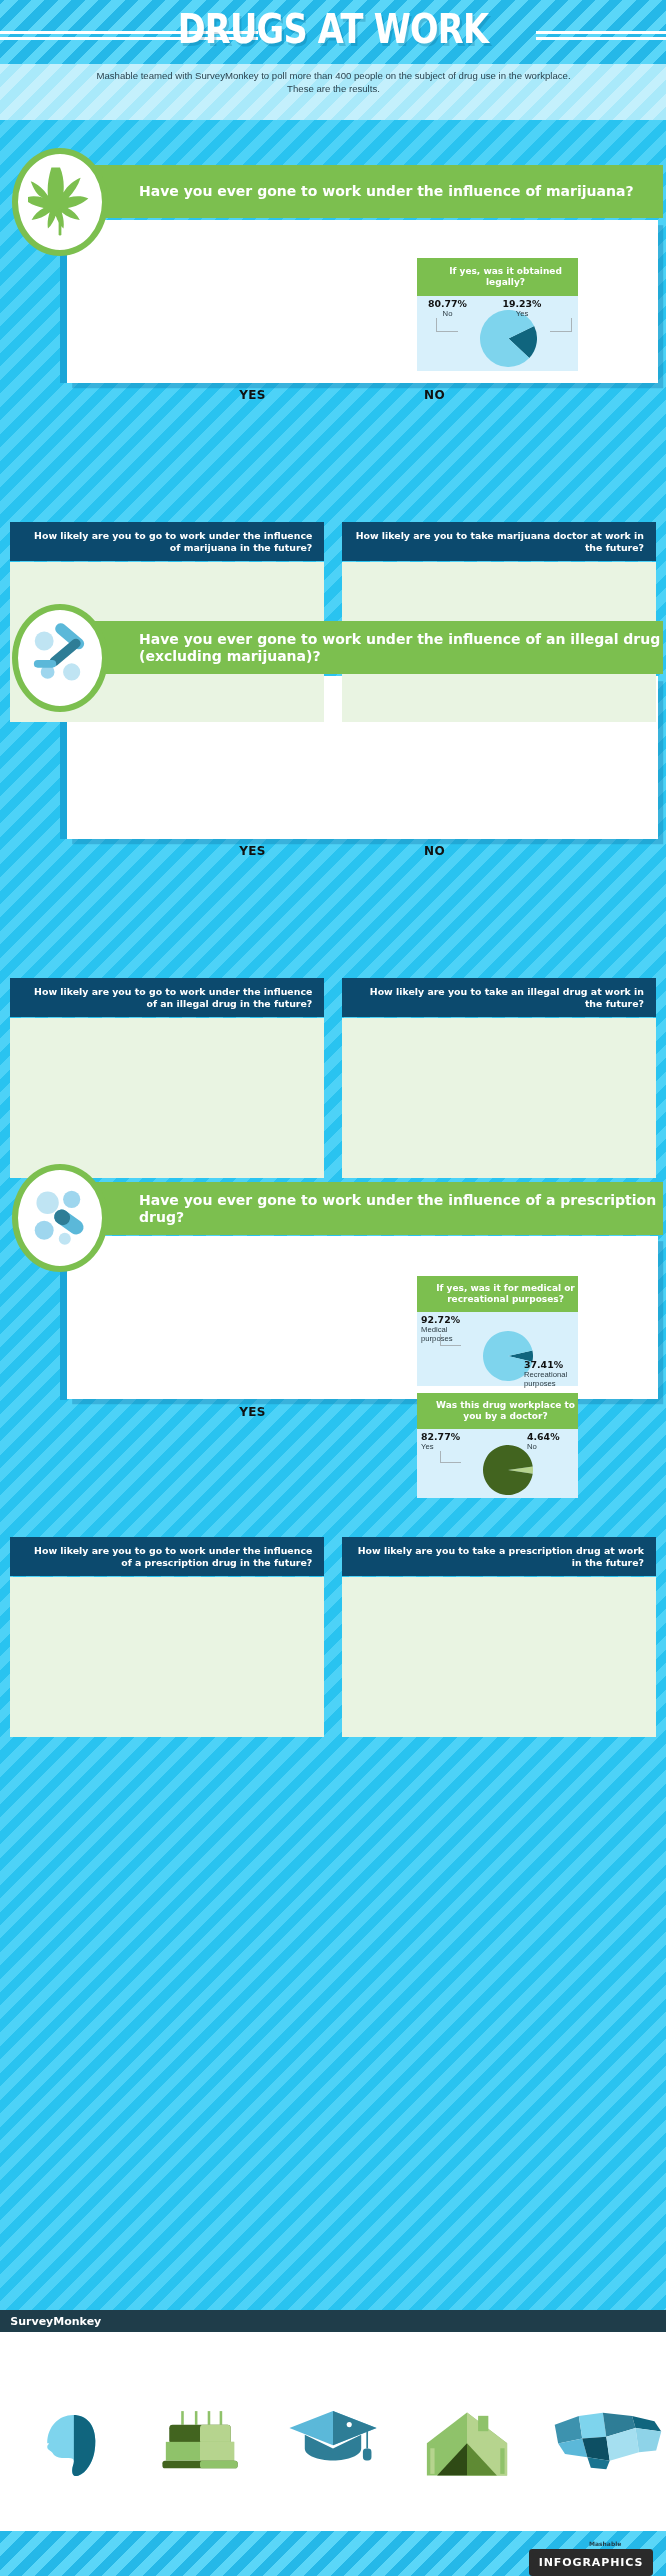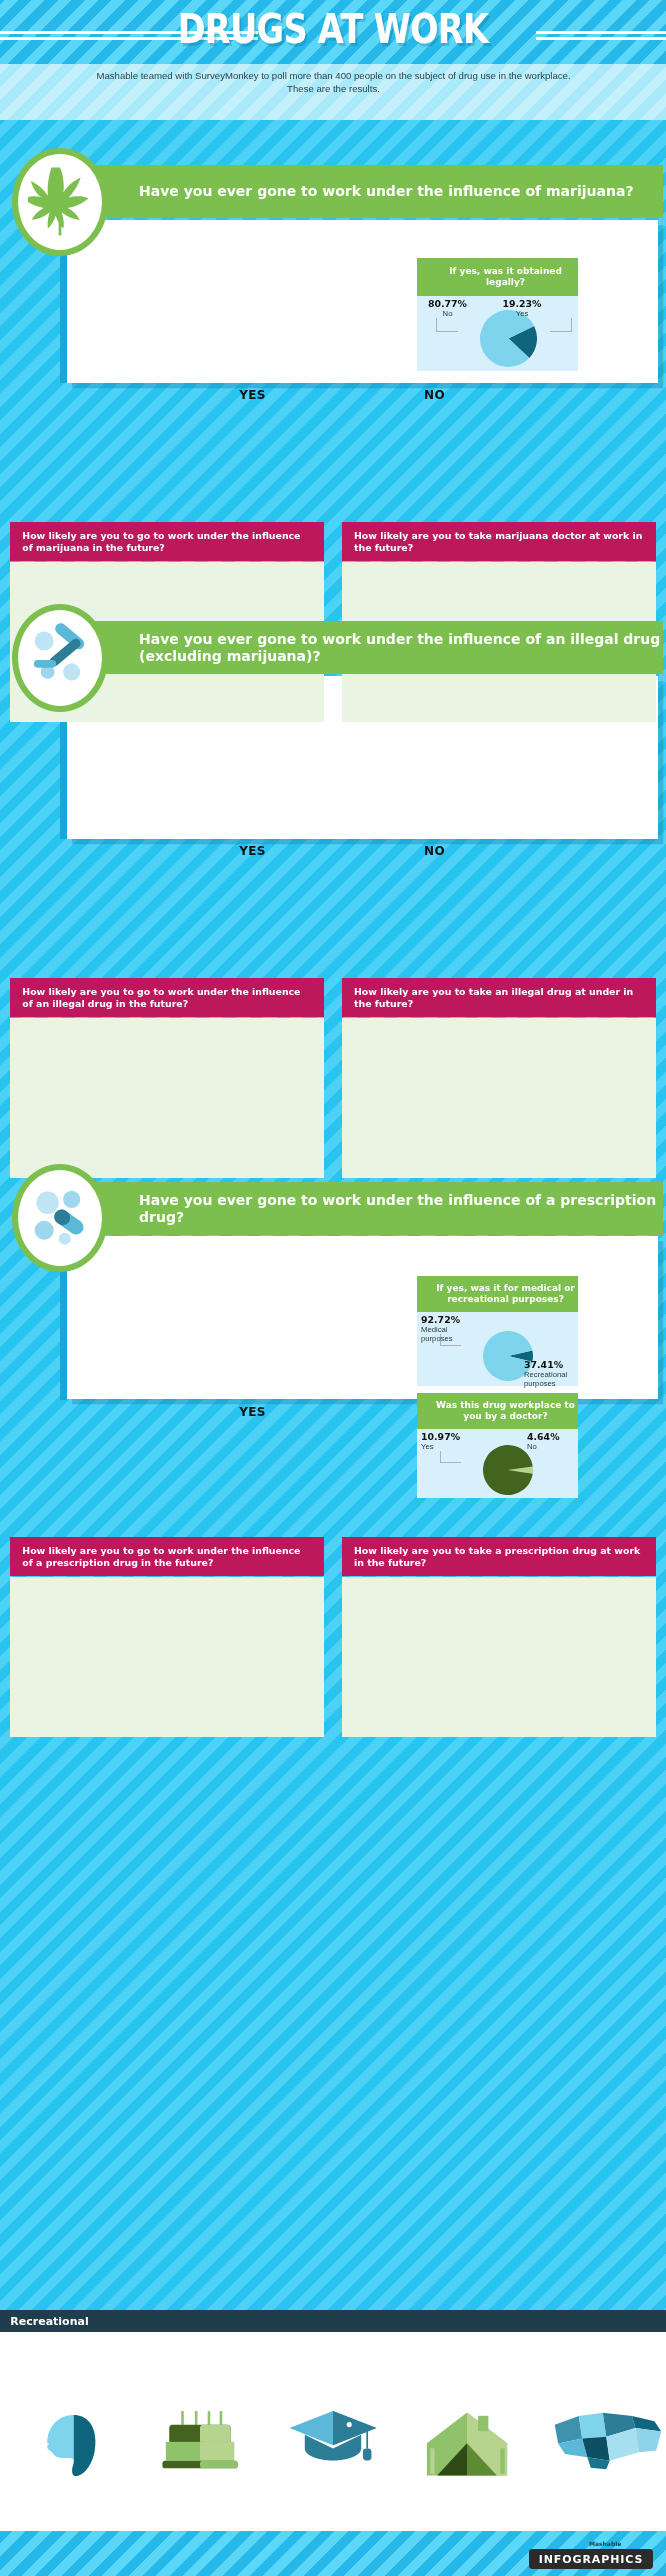--- a/index.html
+++ b/index.html
@@ -58,22 +58,22 @@
   .pbtail{position:absolute;width:0;height:0;z-index:5;
     border-left:9.4px solid #5a9639;border-bottom:7.7px solid transparent;}
   .pie{position:absolute;border-radius:50%;z-index:6;}
   .plabel{position:absolute;z-index:7;font-size:7.7px;color:#2b3a42;
     line-height:9px;text-align:center;}
   .plabel b{font-family:"DejaVu Sans",sans-serif;font-size:9.4px;color:#111;}
   .leader{position:absolute;border:0.9px solid #a9b3b8;z-index:6;}
 
   
   .card{position:absolute;background:#e9f4e2;z-index:3;}
-  .cardhdr{position:absolute;background:#be185d;z-index:4;
-    display:flex;align-items:center;justify-content:center;text-align:left;}
+  .cardhdr{position:absolute;background:#0c4a6e;z-index:4;
+    display:flex;align-items:center;justify-content:center;text-align:right;}
   .cardhdr span{color:#fff;font-family:"DejaVu Sans",sans-serif;font-weight:bold;
     font-size:9.4px;line-height:11.6px;}
   .cardtail{position:absolute;width:0;height:0;z-index:3;
     border-left:10.3px solid #5a9639;border-bottom:8.6px solid transparent;}
   .sbar{position:absolute;}
   .sval{position:absolute;font-family:"DejaVu Sans",sans-serif;font-weight:bold;
     font-size:8.2px;color:#111;text-align:center;white-space:nowrap;}
   .scat{position:absolute;font-size:6.5px;color:#33424a;text-align:center;
     line-height:7.7px;}
 
@@ -233,21 +233,21 @@
     <div class="sbar" style="left:147px;top:1144px;width:45px;height:2.6px;background:#a8cd85"></div>
     <div class="sval" style="left:139px;top:1133px;width:61px">1.12<span style="font-size:6.4px">%</span></div>
     <div class="scat" style="left:139px;top:1151px;width:61px">N/A</div>
     <div class="sbar" style="left:200px;top:1144px;width:45px;height:2.6px;background:#a8cd85"></div>
     <div class="sval" style="left:193px;top:1133px;width:61px">1.87<span style="font-size:6.4px">%</span></div>
     <div class="scat" style="left:193px;top:1151px;width:61px">Somewhat unlikely</div>
     <div class="sbar" style="left:254px;top:1034px;width:45px;height:112px;background:#a8cd85"></div>
     <div class="sval" style="left:247px;top:1023px;width:61px">96.25<span style="font-size:6.4px">%</span></div>
     <div class="scat" style="left:247px;top:1151px;width:61px">Very unlikely</div>
     <div class="cardhdr" style="left:342px;top:978px;width:314px;height:39px;padding:0 12px">
-      <span>How likely are you to take an illegal drug at under in the future?</span>
+      <span>How likely are you to take an illegal drug at work in the future?</span>
     </div>
     <div class="cardtail" style="left:646px;top:1018px;border-left:none;border-right:10.3px solid #5a9639"></div>
     <div class="card" style="left:342px;top:1018px;width:314px;height:160px"></div>
     <div class="axis-v" style="left:364px;top:1030px;width:0.9px;height:118px"></div>
     <div class="axis-h" style="left:364px;top:1146px;width:275px;height:0.9px"></div>
     <div class="sbar" style="left:370px;top:1144px;width:45px;height:2.6px;background:#7ecbe3"></div>
     <div class="sval" style="left:362px;top:1133px;width:61px">0.56<span style="font-size:6.4px">%</span></div>
     <div class="scat" style="left:362px;top:1151px;width:61px">Very likely</div>
     <div class="sbar" style="left:424px;top:1144px;width:45px;height:2.6px;background:#7ecbe3"></div>
     <div class="sval" style="left:416px;top:1133px;width:61px">0.75<span style="font-size:6.4px">%</span></div>
@@ -300,21 +300,21 @@
     <div class="leader" style="left:440px;top:1334px;width:20.6px;height:12px;border-top:none;border-right:none;background:none"></div>
     <div class="pbanner" style="left:417px;top:1393px;width:161px;height:36px">
       <span>Was this drug workplace to you by a doctor?</span>
     </div>
     <div class="pbtail" style="left:417px;top:1429px"></div>
     <div class="pbox" style="left:417px;top:1429px;width:161px;height:69px"></div>
     <div class="pie" style="left:483px;top:1445px;width:50px;height:50px"><svg width="50" height="50" viewBox="0 0 58 58">
         <path d="M29 29 L57.717773993505546 24.9639800721581 A29 29 0 0 1 57.66601640767024 33.388565063341375 Z" fill="#b6d48e"></path>
         <path d="M29 29 L57.66601640767024 33.388565063341375 A29 29 0 1 1 57.71777399350554 24.96398007215809 Z" fill="#42641f"></path>
       </svg></div>
-    <div class="plabel" style="left:421px;top:1432px;width:57px;text-align:left"><b>10.97%</b><br>Yes</div>
+    <div class="plabel" style="left:421px;top:1432px;width:57px;text-align:left"><b>82.77%</b><br>Yes</div>
     <div class="plabel" style="left:527px;top:1432px;width:48px;text-align:left"><b>4.64%</b><br>No</div>
     <div class="leader" style="left:440px;top:1451px;width:20.6px;height:12px;border-top:none;border-right:none;background:none"></div>
     <div class="cardhdr" style="left:10.3px;top:1537px;width:314px;height:39px;padding:0 12px">
       <span>How likely are you to go to work under the influence of a prescription drug in the future?</span>
     </div>
     <div class="cardtail" style="left:314px;top:1577px;border-left:none;border-right:10.3px solid #5a9639"></div>
     <div class="card" style="left:10.3px;top:1577px;width:314px;height:160px"></div>
     <div class="axis-v" style="left:33px;top:1589px;width:0.9px;height:118px"></div>
     <div class="axis-h" style="left:33px;top:1705px;width:275px;height:0.9px"></div>
     <div class="sbar" style="left:39px;top:1698px;width:45px;height:7.7px;background:#5bb8d9"></div>
@@ -348,21 +348,21 @@
     <div class="sbar" style="left:478px;top:1692px;width:45px;height:13.7px;background:#8fc26a"></div>
     <div class="sval" style="left:470px;top:1680px;width:61px">11.99<span style="font-size:6.4px">%</span></div>
     <div class="scat" style="left:470px;top:1710px;width:61px">N/A</div>
     <div class="sbar" style="left:532px;top:1691px;width:45px;height:14.6px;background:#8fc26a"></div>
     <div class="sval" style="left:524px;top:1680px;width:61px">12.36<span style="font-size:6.4px">%</span></div>
     <div class="scat" style="left:524px;top:1710px;width:61px">Somewhat unlikely</div>
     <div class="sbar" style="left:586px;top:1635px;width:45px;height:70px;background:#8fc26a"></div>
     <div class="sval" style="left:578px;top:1624px;width:61px">59.93<span style="font-size:6.4px">%</span></div>
     <div class="scat" style="left:578px;top:1710px;width:61px">Very unlikely</div>
     <div class="ptitlebar" style="top:2310px">
-      <span>Recreational</span>
+      <span>SurveyMonkey</span>
     </div>
     <div class="pwhite" style="top:2332px;height:222px"></div>
     <div class="pcolhdr" style="left:0px;top:2339px;width:134px;">GENDER</div>
     <div style="position:absolute;left:20px;top:2409px;width:94px;text-align:center;z-index:4">
       <div><svg width="74" height="67" viewBox="0 0 86 78">
           <path d="M20 40c0-20 14-33 30-33 16 0 26 12 26 30 0 16-4 26-10 33-4 5-9 8-13 8-3 0-4-3-4-7 0-4 2-7 2-10 0-3-2-4-6-4h-8c-5 0-9-2-11-6-2-3-6-3-6-7 0-2 2-3 2-4 0 0-2 0-2-0z" fill="#7ed4ed"></path>
           <path d="M50 7c16 0 26 12 26 30 0 16-4 26-10 33-4 5-9 8-13 8-3 0-4-3-4-7 0-4 2-7 2-10V7z" fill="#10657e"></path>
         </svg></div>
     </div>
     <div class="pstat" style="left:5.2px;top:2363px;width:48px"><b>48.1%</b><br>Female</div>
@@ -448,17 +448,17 @@
     <div class="pstat" style="left:553px;top:2342px;width:48px"><b>12.72%</b><br>Middle Atlantic</div>
     <div class="pstat" style="left:617px;top:2339px;width:48px"><b>7.9%</b><br>New England</div>
     <div class="pstat" style="left:627px;top:2342px;width:48px"><b>6.74%</b><br>Mountain</div>
     <div class="pstat" style="left:536px;top:2452px;width:48px"><b>10.02%</b><br>West South Central</div>
     <div class="pstat" style="left:536px;top:2473px;width:48px"><b>15.22%</b><br>East North Central</div>
     <div class="pstat" style="left:591px;top:2473px;width:48px"><b>3.47%</b><br>East South Central</div>
     <div class="pstat" style="left:620px;top:2447px;width:48px"><b>14.64%</b><br>South Atlantic</div>
     <div class="pstat" style="left:630px;top:2473px;width:48px"><b>8.67%</b><br>West North Central</div>
     <div class="footer"></div>
     <div class="mashtag" style="left:589px;top:2540px">Mashable</div>
-    <div class="infobadge" style="left:529px;top:2549px;width:124px;height:20px">
+    <div class="infobadge" style="left:529px;top:2549px;width:124px;height:27px">
       <span>INFOGRAPHICS</span>
     </div>
   </div>
 
 
 </body></html>

